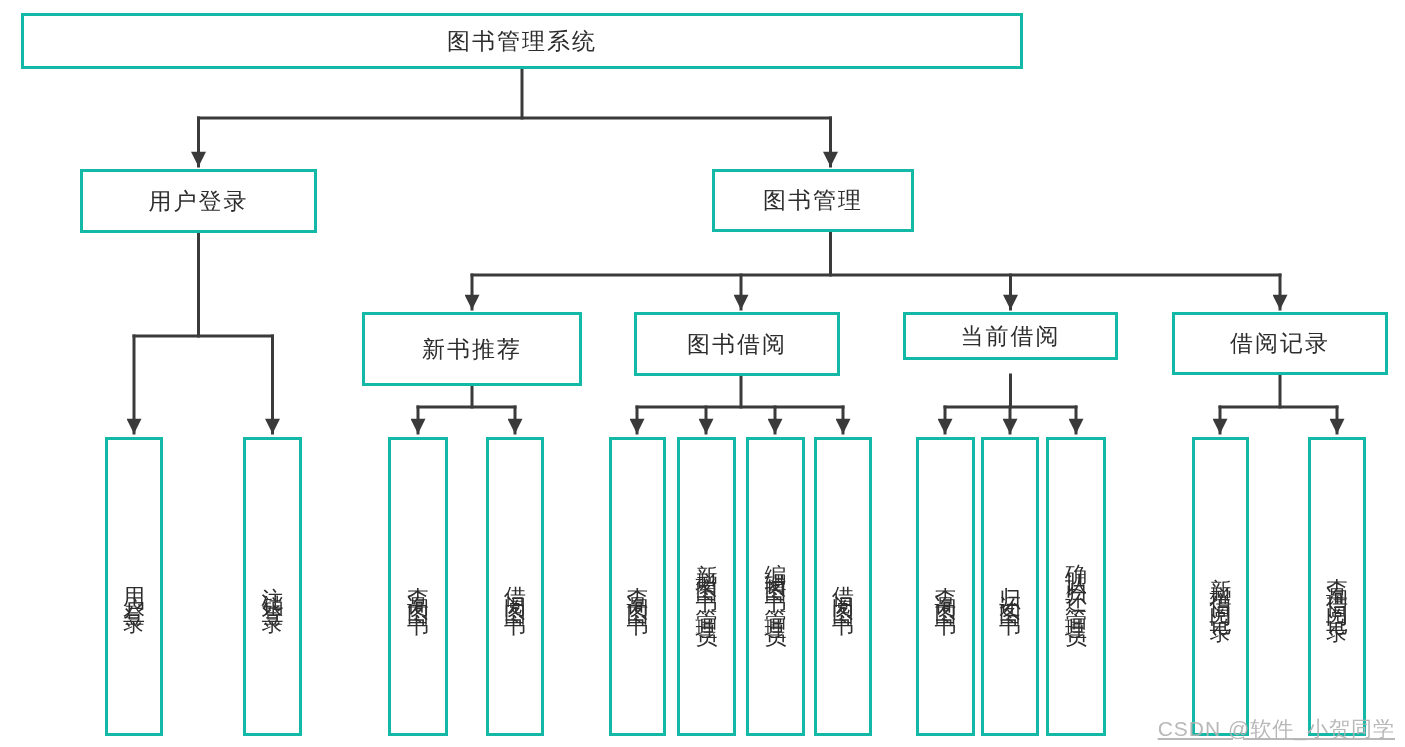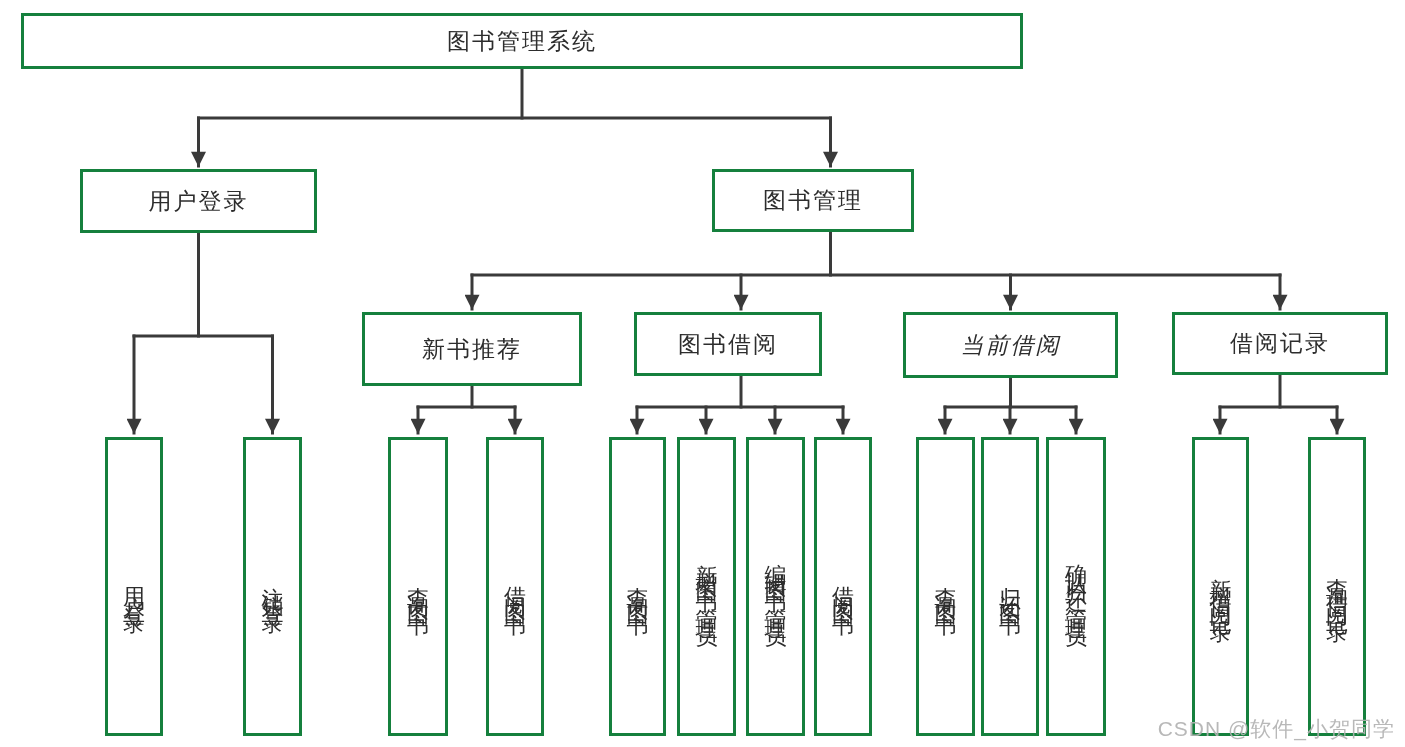--- a/index.html
+++ b/index.html
@@ -4,31 +4,31 @@
 <style>
   html,body { margin:0; padding:0; background:#ffffff; }
   .canvas {
     position:relative; width:1405px; height:747px; background:#ffffff;
     font-family:"Liberation Sans", sans-serif; overflow:hidden;
   }
   .connectors { position:absolute; left:0; top:0; width:1405px; height:747px; }
   .connectors path { stroke:#3a3a3a; stroke-width:3; fill:none; stroke-linecap:square; }
   .box {
     position:absolute; box-sizing:border-box; background:#ffffff;
-    border:3px solid #15803d; display:flex; align-items:center; justify-content:center;
+    border:3px solid #14b8a6; display:flex; align-items:center; justify-content:center;
     color:#2d2d2d;
   }
   .h-box { font-size:23px; letter-spacing:2px; white-space:nowrap; }
   .v-box span {
     writing-mode:vertical-rl; text-orientation:mixed;
     font-size:22px; letter-spacing:9px; line-height:1; color:#2d2d2d;
   }
   .watermark {
     position:absolute; right:10px; bottom:4px;
-    font-size:21px; color:rgba(178,178,178,0.92); letter-spacing:1px; white-space:nowrap;
+    font-size:21px; color:rgba(178,178,178,0.92); letter-spacing:1px; white-space:nowrap;text-decoration:underline;
   }
 </style>
 </head>
 <body>
 
 <div class="canvas">
 
   <svg class="connectors" viewBox="0 0 1405 747" xmlns="http://www.w3.org/2000/svg">
     <defs>
       <marker id="ah" viewBox="0 0 10 10" refX="9.5" refY="5" markerWidth="6.5" markerHeight="5" orient="auto">
@@ -76,22 +76,22 @@
     <path d="M1220 407 V433" marker-end="url(#ah)"></path>
     <path d="M1337 407 V433" marker-end="url(#ah)"></path>
   </svg>
 
   <div class="box h-box" style="left:21px; top:13px; width:1002px; height:56px;">图书管理系统</div>
 
   <div class="box h-box" style="left:80px; top:169px; width:237px; height:64px;">用户登录</div>
   <div class="box h-box" style="left:712px; top:169px; width:202px; height:63px;">图书管理</div>
 
   <div class="box h-box" style="left:362px; top:312px; width:220px; height:74px;">新书推荐</div>
-  <div class="box h-box" style="left:634px; top:312px; width:188px; height:64px;">图书借阅</div>
-  <div class="box h-box" style="left:903px; top:312px; width:215px; height:66px;font-style:italic;">当前借阅</div>
+  <div class="box h-box" style="left:634px; top:312px; width:206px; height:64px;">图书借阅</div>
+  <div class="box h-box" style="left:903px; top:312px; width:215px; height:48px;">当前借阅</div>
   <div class="box h-box" style="left:1172px; top:312px; width:216px; height:63px;">借阅记录</div>
 
   <div class="box v-box" style="left:105px; top:437px; width:58px; height:299px;">
     <span>用户登录</span>
   </div>
   <div class="box v-box" style="left:243px; top:437px; width:59px; height:299px;">
     <span>注销登录</span>
   </div>
 
   <div class="box v-box" style="left:388px; top:437px; width:60px; height:299px;">

